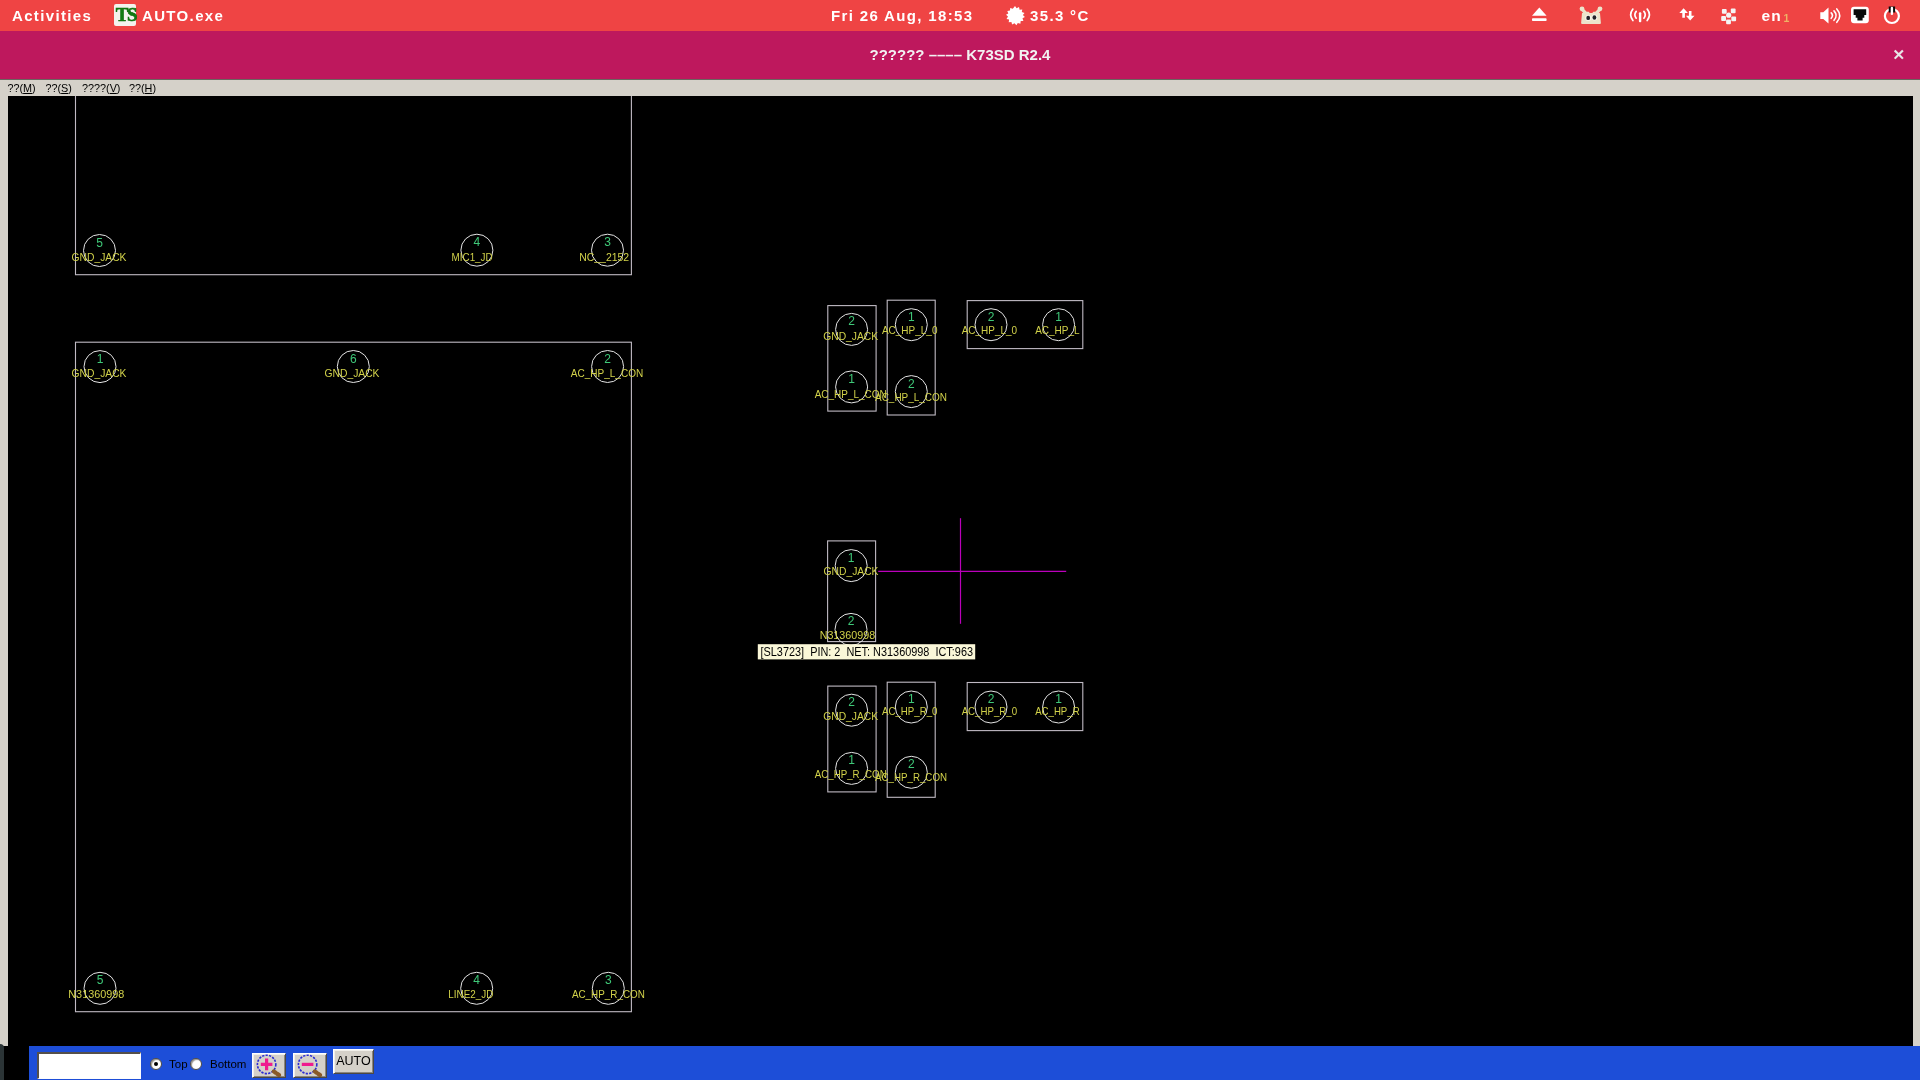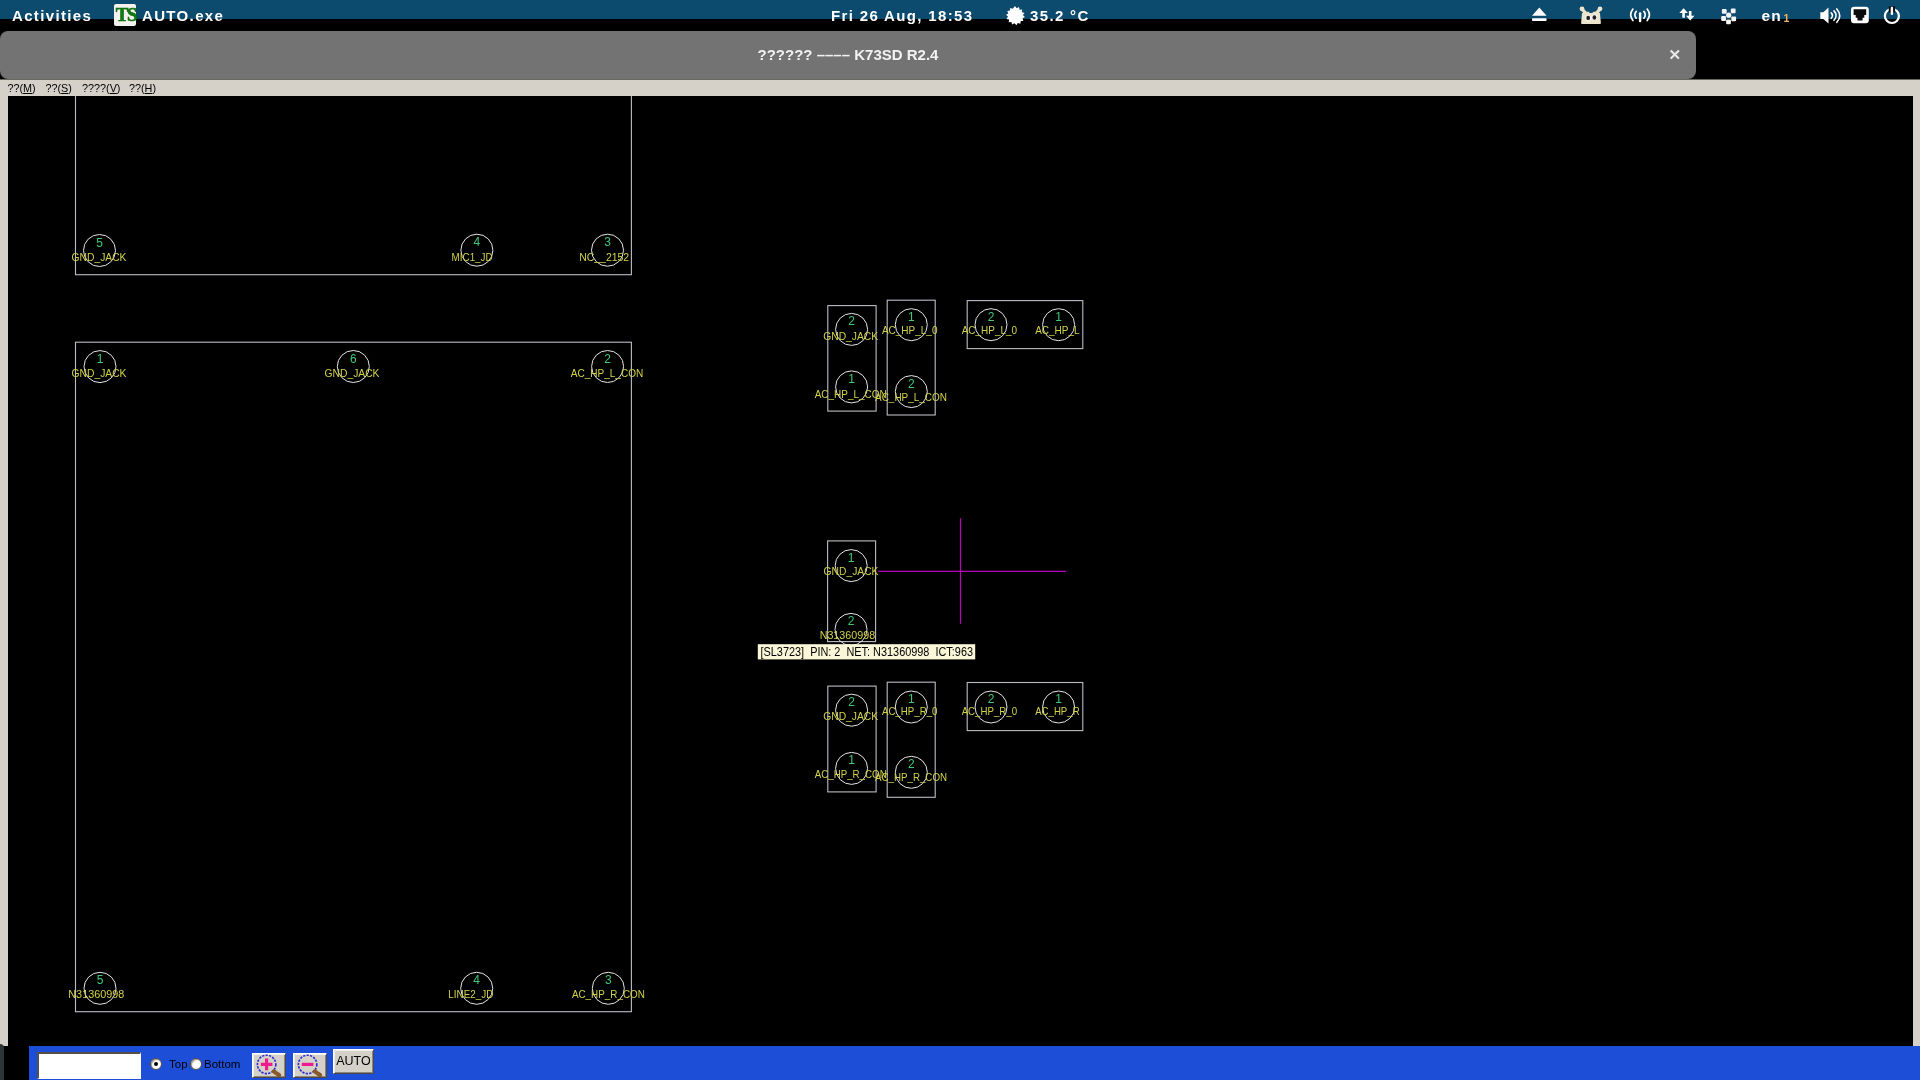--- a/index.html
+++ b/index.html
@@ -1,22 +1,22 @@
 <!DOCTYPE html>
 <html><head>
 <meta charset="utf-8">
 <style>
 * { margin:0; padding:0; box-sizing:border-box; }
 html,body { width:1920px; height:1080px; overflow:hidden; background:#000; font-family:"Liberation Sans", sans-serif; }
 .abs { position:absolute; }
-#topbar { left:0; top:0; width:1920px; height:19px; background:#0c4a6e; color:#fff; }
+#topbar { left:0; top:0; width:1920px; height:31px; background:#ef4444; color:#fff; }
 #topbar .txt { position:absolute; font-size:15px; font-weight:bold; line-height:31px; white-space:pre; letter-spacing:1.35px; }
 #tsicon { position:absolute; left:114px; top:4px; width:22px; height:22px; background:#f4f2ee; border-radius:2px;
   font-family:"Liberation Serif", serif; font-weight:bold; font-size:19px; color:#117a11; -webkit-text-stroke:0.6px #0c6c0c; text-align:right; line-height:22px; letter-spacing:-1.5px; }
-#titlebar { left:0; top:31px; width:1696px; height:48px; background:#737373;border-radius:8px; }
+#titlebar { left:0; top:31px; width:1920px; height:48px; background:#be185d; }
 #titlebar .t { width:100%; text-align:center; line-height:48px; font-size:15px; font-weight:bold; color:#f2f2f2; }
 #closex { position:absolute; right:15px; top:0; line-height:48px; font-size:15px; font-weight:bold; color:#e8e8e8; }
 #menubar { left:0; top:79px; width:1920px; height:17px; background:#d5d1c9; border-top:1px solid #6a675f; color:#000; font-size:10.8px; }
 #menubar span { position:absolute; top:2px; }
 #canvas { left:8px; top:96px; width:1905px; height:950px; background:#000; }
 #canvas svg text { font-family:"Liberation Sans", sans-serif; }
 #statusbar { left:0; top:1046px; width:1920px; height:34px; background:#1d4ed8;margin-left:29px; }
 #notch { left:0; top:1044px; width:4px; height:36px; background:#2b3436; border-top-right-radius:5px; z-index:5; }
 #sinput { position:absolute; left:8px; top:6px; width:104px; height:27px; background:#fff;
   border-top:2px solid #55504b; border-left:2px solid #55504b; border-right:1px solid #fdfdfd; border-bottom:1px solid #fdfdfd; }
@@ -30,21 +30,21 @@
 <body>
 <div class="abs" id="topbar">
   <div class="txt" style="left:12px">Activities</div>
   <div id="tsicon">TS</div>
   <div class="txt" style="left:142px">AUTO.exe</div>
   <div class="txt" style="left:831px">Fri 26 Aug, 18:53</div>
   <svg width="22" height="22" viewBox="0 0 22 22" style="position:absolute;left:1004px;top:5px">
       <path d="M11,1 l1.6,2.2 2.4,-1.2 0.6,2.7 2.7,-0.3 -0.5,2.7 2.7,0.8 -1.6,2.2 2,1.9 -2.4,1.3 0.9,2.6 -2.7,0.2 -0.3,2.7 -2.6,-0.9 -1.4,2.4 -1.9,-2 -2.4,1.3 -0.7,-2.7 -2.7,0.4 0.4,-2.7 -2.6,-0.7 1.5,-2.3 -2,-1.8 2.3,-1.4 -1,-2.5 2.7,-0.3 0.2,-2.7 2.6,0.8 Z" fill="#ffffff"></path>
       <circle cx="11" cy="11" r="6.5" fill="#ffffff"></circle>
     </svg>
-  <div class="txt" style="left:1030px">35.2 °C</div>
+  <div class="txt" style="left:1030px">35.3 °C</div>
   <svg width="400" height="31" viewBox="1520 0 400 31" xmlns="http://www.w3.org/2000/svg" style="position:absolute;left:1520px;top:0">
  <g fill="#ffffff">
   <path d="M1532,15.7 L1539.3,7.6 L1546.6,15.7 Z"></path>
   <rect x="1532" y="18.3" width="14.6" height="2.7" rx="0.8"></rect>
  </g>
  <g>
   <path d="M1585.2,12.6 L1582.2,9.4" stroke="#ece4cc" stroke-width="3.2" stroke-linecap="round" fill="none"></path>
   <path d="M1596.8,12.6 L1599.8,9.4" stroke="#ece4cc" stroke-width="3.2" stroke-linecap="round" fill="none"></path>
   <circle cx="1582" cy="8.8" r="2.4" fill="#ece4cc"></circle>
   <circle cx="1600" cy="8.8" r="2.4" fill="#ece4cc"></circle>
@@ -190,21 +190,21 @@
 <text x="760.5" y="656.4" font-size="12" fill="#000000" textLength="212.5" lengthAdjust="spacingAndGlyphs">[SL3723]&nbsp;&nbsp;PIN: 2&nbsp;&nbsp;NET: N31360998&nbsp;&nbsp;ICT:963</text>
 </svg>
 </div>
 <div class="abs" id="statusbar">
   <div id="sinput"></div>
   <div class="radio" style="left:121px;top:12px">
       <div class="dot"></div>
     </div>
   <div class="sbtxt" style="left:140px;top:11px">Top</div>
   <div class="radio" style="left:161px;top:12px"></div>
-  <div class="sbtxt" style="left:175px;top:11px">Bottom</div>
+  <div class="sbtxt" style="left:181px;top:11px">Bottom</div>
   <div class="btn3d" style="left:223px;top:7px;width:34px;height:25px"><svg width="32" height="23" viewBox="0 0 32 23">
         <circle cx="13.6" cy="10.4" r="9.2" stroke="#2b2bd4" stroke-width="1.6" fill="none" stroke-dasharray="2.3 1.2"></circle>
         <path d="M7.8,10.4 h11.6 M13.6,4.6 v11.6" stroke="#ef1b8e" stroke-width="3.2" fill="none"></path>
         <path d="M20.8,17.4 L26.8,21.6" stroke="#8a5a28" stroke-width="4.2" stroke-linecap="round" stroke-dasharray="2.3 1.7"></path>
       </svg></div>
   <div class="btn3d" style="left:264px;top:7px;width:34px;height:25px"><svg width="32" height="23" viewBox="0 0 32 23">
         <circle cx="13.6" cy="10.4" r="9.2" stroke="#2b2bd4" stroke-width="1.6" fill="none" stroke-dasharray="2.3 1.2"></circle>
         <path d="M7.8,10.4 h11.6" stroke="#ef1b8e" stroke-width="3.2" fill="none"></path>
         <path d="M20.8,17.4 L26.8,21.6" stroke="#8a5a28" stroke-width="4.2" stroke-linecap="round" stroke-dasharray="2.3 1.7"></path>
       </svg></div>

